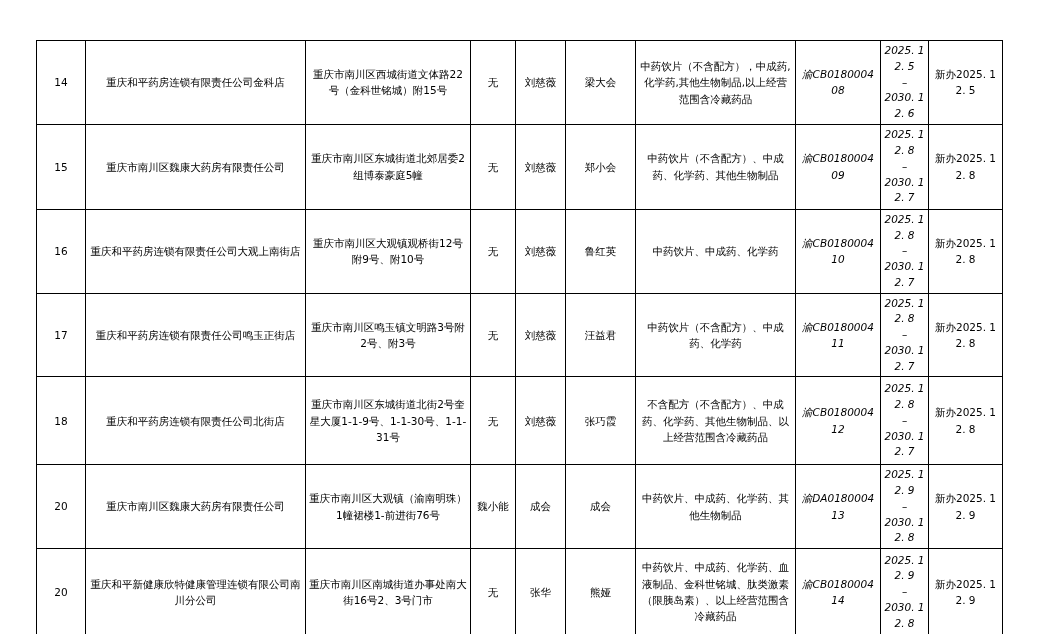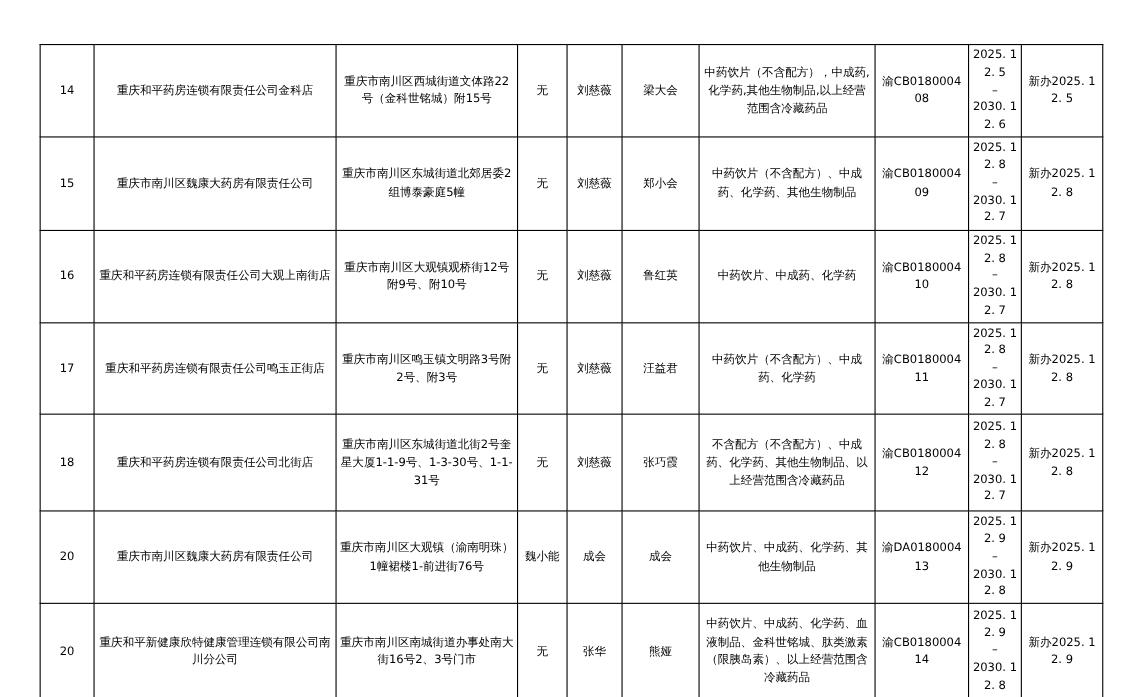--- a/index.html
+++ b/index.html
@@ -48,22 +48,22 @@
   col.w-validity { width: 48px; }
   col.w-remark   { width: 74px; }
   
   tr.r0 { height: 80px; }
   tr.r1 { height: 85px; }
   tr.r2 { height: 83px; }
   tr.r3 { height: 82px; }
   tr.r4 { height: 88px; }
   tr.r5 { height: 80px; }
   tr.r6 { height: 87px; }
-  td.c-validity div { line-height: 1.5; }
-  td.c-license { padding: 2px 1px; }
+  td.c-validity div { line-height: 1.5; font-style: italic; }
+  td.c-license { padding: 2px 1px; font-style: italic; }
 </style>
 </head>
 <body>
 
 <div class="page">
   <table class="license-table">
     <colgroup>
       <col class="w-no">
         <col class="w-company">
         <col class="w-address">
@@ -136,21 +136,21 @@
         <td class="c-validity">
           <div>2025. 12. 8</div>
           <div>–</div>
           <div>2030. 12. 7</div>
         </td>
         <td>新办2025. 12. 8</td>
       </tr>
       <tr class="r4">
         <td>18</td>
         <td>重庆和平药房连锁有限责任公司北街店</td>
-        <td>重庆市南川区东城街道北街2号奎星大厦1-1-9号、1-3-30号、1-1-31号</td>
+        <td>重庆市南川区东城街道北街2号奎星大厦1-1-9号、1-1-30号、1-1-31号</td>
         <td>无</td>
         <td>刘慈薇</td>
         <td>张巧霞</td>
         <td>不含配方（不含配方）、中成药、化学药、其他生物制品、以上经营范围含冷藏药品</td>
         <td class="c-license">渝CB018000412</td>
         <td class="c-validity">
           <div>2025. 12. 8</div>
           <div>–</div>
           <div>2030. 12. 7</div>
         </td>

